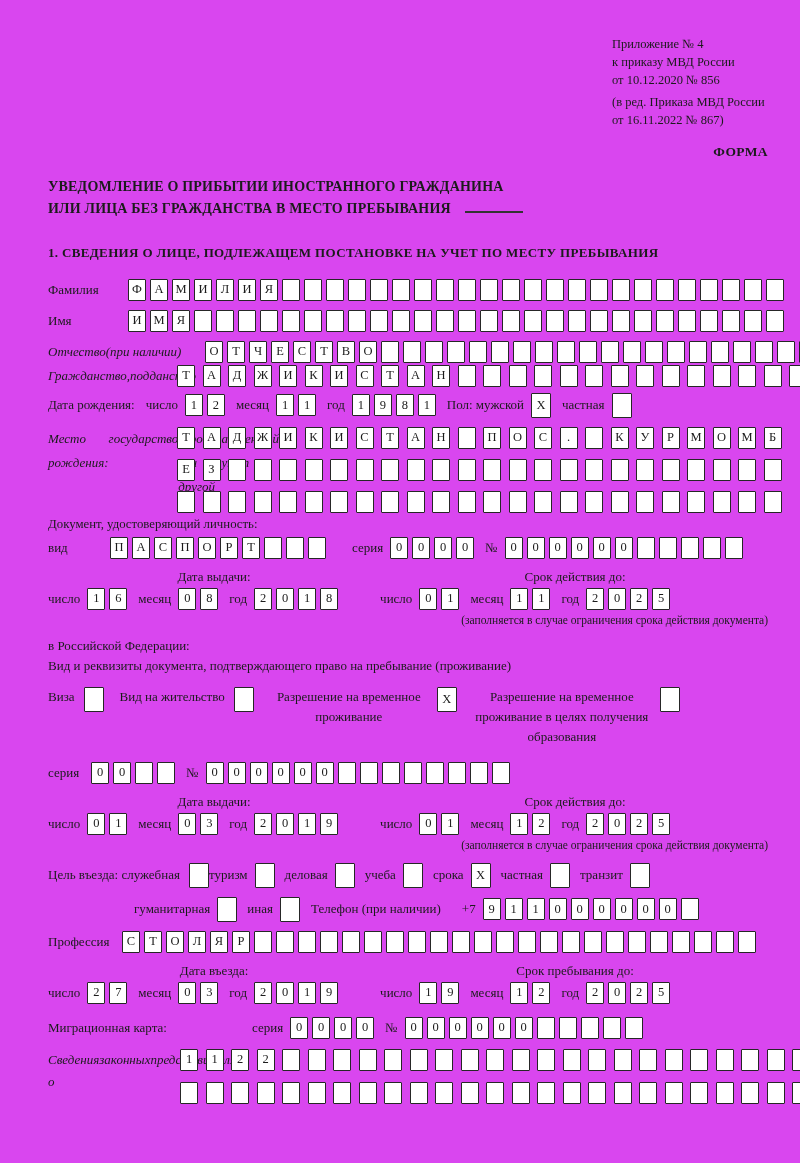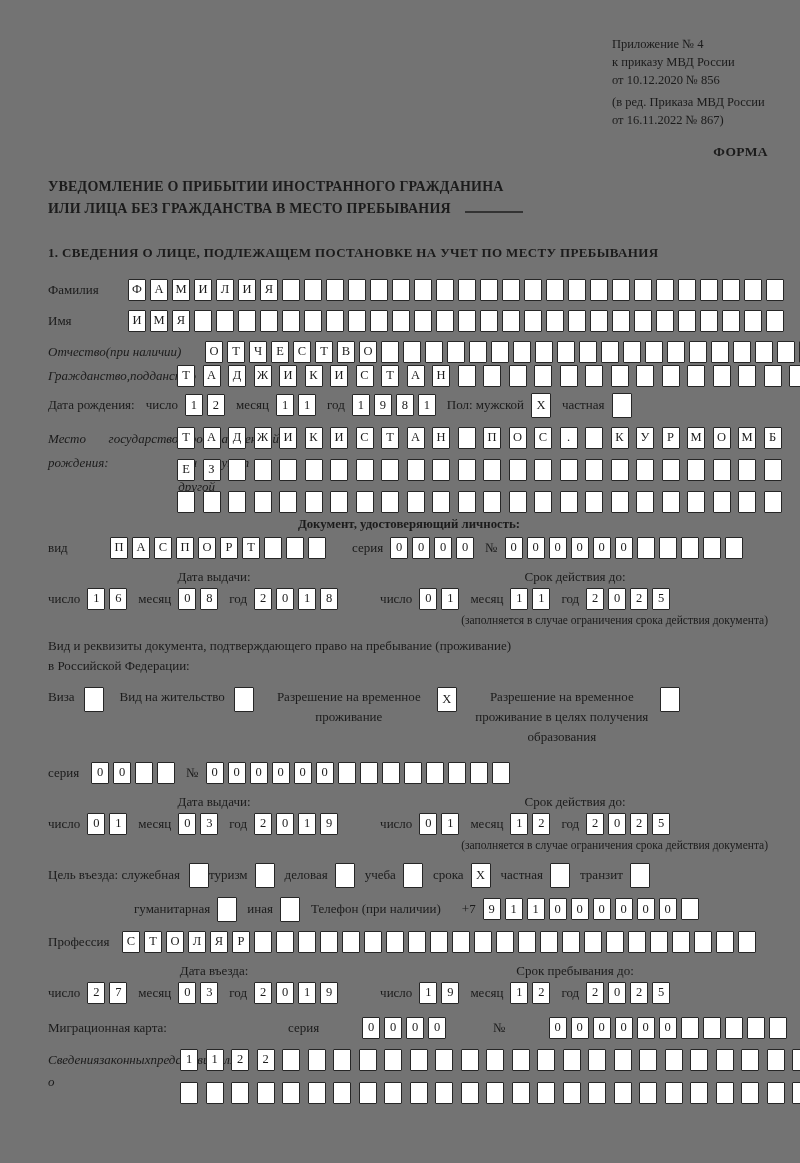--- a/index.html
+++ b/index.html
@@ -1,18 +1,18 @@
 <!DOCTYPE html>
 <html><head>
 <meta charset="utf-8">
 <style>
   html,body{margin:0;padding:0;background:#fff;}
   .page{
     width:800px;height:1163px;box-sizing:border-box;
-    padding:36px 30px 16px 48px;background:#737373;color:#1b1b1b;
+    padding:36px 30px 16px 48px;background:#d946ef;color:#1b1b1b;
     font-family:"Liberation Serif","DejaVu Serif",serif;font-size:13px;
     position:relative;overflow:hidden;
   }
   
   .hdr{margin-left:564px;width:215px;line-height:1.42;font-size:12.5px;}
   .hdr .gap{margin-top:5px;}
   .forma{ text-align:right;font-weight:bold;font-size:13.5px;margin-top:14px;padding-right:2px;letter-spacing:.4px;}
   
   .title{text-align:left;font-weight:bold;font-size:14px;line-height:1.6;margin-top:16px;letter-spacing:.2px;}
   .blank{display:inline-block;width:58px;border-bottom:2px solid #333;height:2px;margin-left:14px;}
@@ -34,21 +34,21 @@
   .dl{margin:0 7px 0 11px;flex:none;}
   .dl.first{margin-left:0;}
   
   .heads{display:flex;margin-top:10px;}
   .heads .hl{width:46%;text-align:center;}
   .heads .hr{flex:1;text-align:center;}
   .dates{display:flex;margin-top:3px;}
   .dgroup{display:flex;align-items:center;}
   .dgroup.left{width:46%;}
   .note{font-size:11.5px;text-align:right;margin-top:4px;padding-right:2px;}
-  .center-b{text-align:center;font-weight:bold;margin-top:10px;font-size:12.8px;}
+  .center-b{text-align:left;font-weight:normal;margin-top:10px;font-size:12.8px;}
   .para{margin-top:10px;line-height:1.6;}
   
   .stackrows{display:flex;flex-direction:column;gap:10px;}
   
   .optrow{margin-top:10px;}
   .opt{display:flex;align-items:flex-start;flex:none;}
   .opt .olbl{margin-right:9px;line-height:1.55;}
   .opt .c2{width:158px;text-align:center;}
   .opt .c3{width:178px;text-align:center;}
   .opt + .opt{margin-left:16px;}
@@ -420,22 +420,22 @@
           <span class="cell">2</span>
           <span class="cell">0</span>
           <span class="cell">2</span>
           <span class="cell">5</span>
         </span>
     </div>
   </div>
   <div class="note">(заполняется в случае ограничения срока действия документа)</div>
 
   <div class="para">
+    <div>в Российской Федерации:</div>
     <div>Вид и реквизиты документа, подтверждающего право на пребывание (проживание)</div>
-    <div>в Российской Федерации:</div>
   </div>
 
   <div class="row top optrow">
     <div class="opt">
       <span class="olbl">Виза</span>
       <span class="cells cbx">
           <span class="cell"></span>
         </span>
     </div>
     <div class="opt">
@@ -676,21 +676,21 @@
       <span class="dl">год</span>
         <span class="cells">
           <span class="cell">2</span>
           <span class="cell">0</span>
           <span class="cell">2</span>
           <span class="cell">5</span>
         </span>
     </div>
   </div>
 
-  <div class="row" style="margin-top:13px;gap:36px;">
+  <div class="row" style="margin-top:13px;">
     <span class="lbl" style="width:168px;">Миграционная карта:</span>
     <span class="dl" style="margin-left:36px;">серия</span>
     <span class="cells">
         <span class="cell">0</span>
         <span class="cell">0</span>
         <span class="cell">0</span>
         <span class="cell">0</span>
       </span>
     <span class="dl">№</span>
     <span class="cells">

